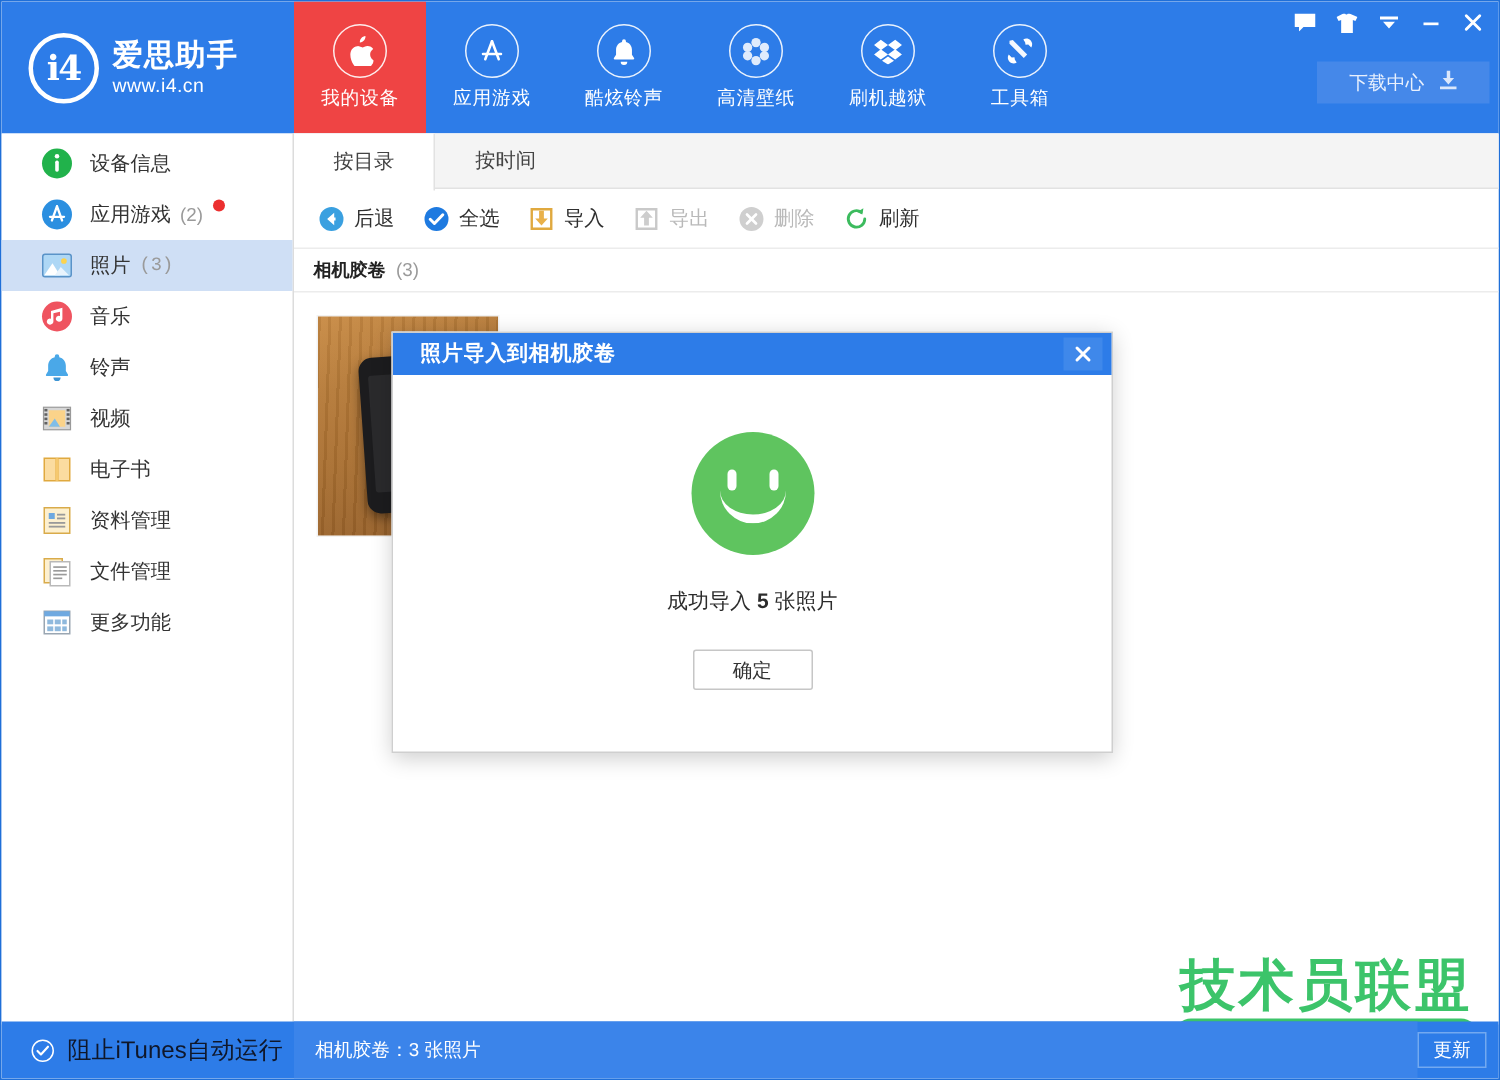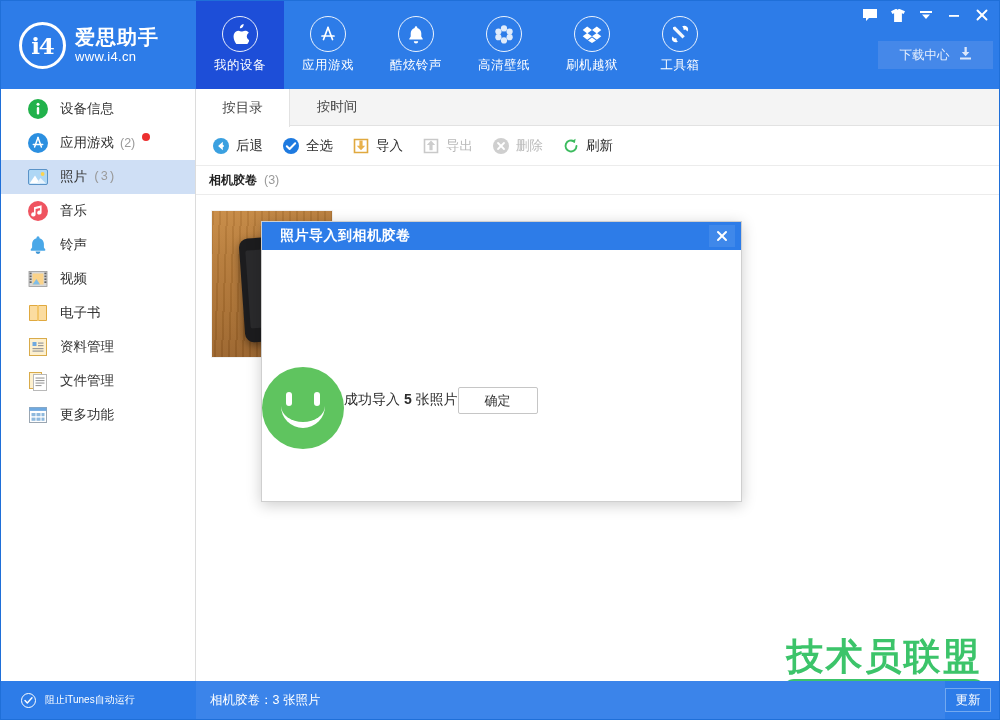--- a/index.html
+++ b/index.html
@@ -47,21 +47,21 @@
     color: #fff; font-size: 13px; line-height: 16px; letter-spacing: 0.3px;
   }
 
   .topnav { display: flex; align-items: flex-start; height: 88px; }
   .topnav-item {
     width: 88px; height: 88px;
     display: flex; flex-direction: column; align-items: center;
     justify-content: center; gap: 5px;
     cursor: pointer;
   }
-  .topnav-item.active { background: #1d4ed8; }
+  .topnav-item.active { background: #ef4444; }
   .topnav-icon {
     width: 36px; height: 36px; border-radius: 50%;
     border: 1.5px solid rgba(255,255,255,0.9);
     display: flex; align-items: center; justify-content: center;
     color: #fff;
   }
   .topnav-label { color: #fff; font-size: 12.5px; letter-spacing: 0.5px; }
 
   
   .winbtns {
@@ -210,21 +210,21 @@
   .modal-title { color: #fff; font-size: 14px; font-weight: bold; letter-spacing: .5px; }
   .modal-close {
     position: absolute; right: 6px; top: 3px;
     width: 26px; height: 22px;
     background: #3f88ea;
     display: flex; align-items: center; justify-content: center;
     color: #fff; cursor: pointer;
   }
   .modal-body {
     height: 278px;
-    display: flex; flex-direction: row; align-items: center;
+    display: flex; flex-direction: column; align-items: center;
   }
   .smiley {
     margin-top: 38px;
     width: 82px; height: 82px; border-radius: 50%;
     background: #5fc45f; position: relative;
   }
   .smiley .eye {
     position: absolute; top: 25px; width: 6px; height: 14px;
     background: #fff; border-radius: 3px;
   }
@@ -276,21 +276,21 @@
     position: absolute; left: 0; bottom: 0;
     width: 1000px; height: 38px;
     background: #2d7ce8;
     display: flex; align-items: center;
   }
   .sb-left {
     width: 195px; height: 38px;
     display: flex; align-items: center; gap: 9px; padding-left: 20px;
     cursor: pointer;
   }
-  .sb-left span { color: #ffffff; font-size: 10px; }
+  .sb-left span { color: #0f172a; font-size: 16px; }
   .sb-check {
     width: 15px; height: 15px; border-radius: 50%;
     border: 1.5px solid #fff; flex: none;
     display: flex; align-items: center; justify-content: center;
   }
   .sb-mid {
     flex: 1; height: 38px; background: #3b84ea;
     display: flex; align-items: center; padding-left: 14px;
   }
   .sb-mid span { color: #fff; font-size: 12.5px; }

